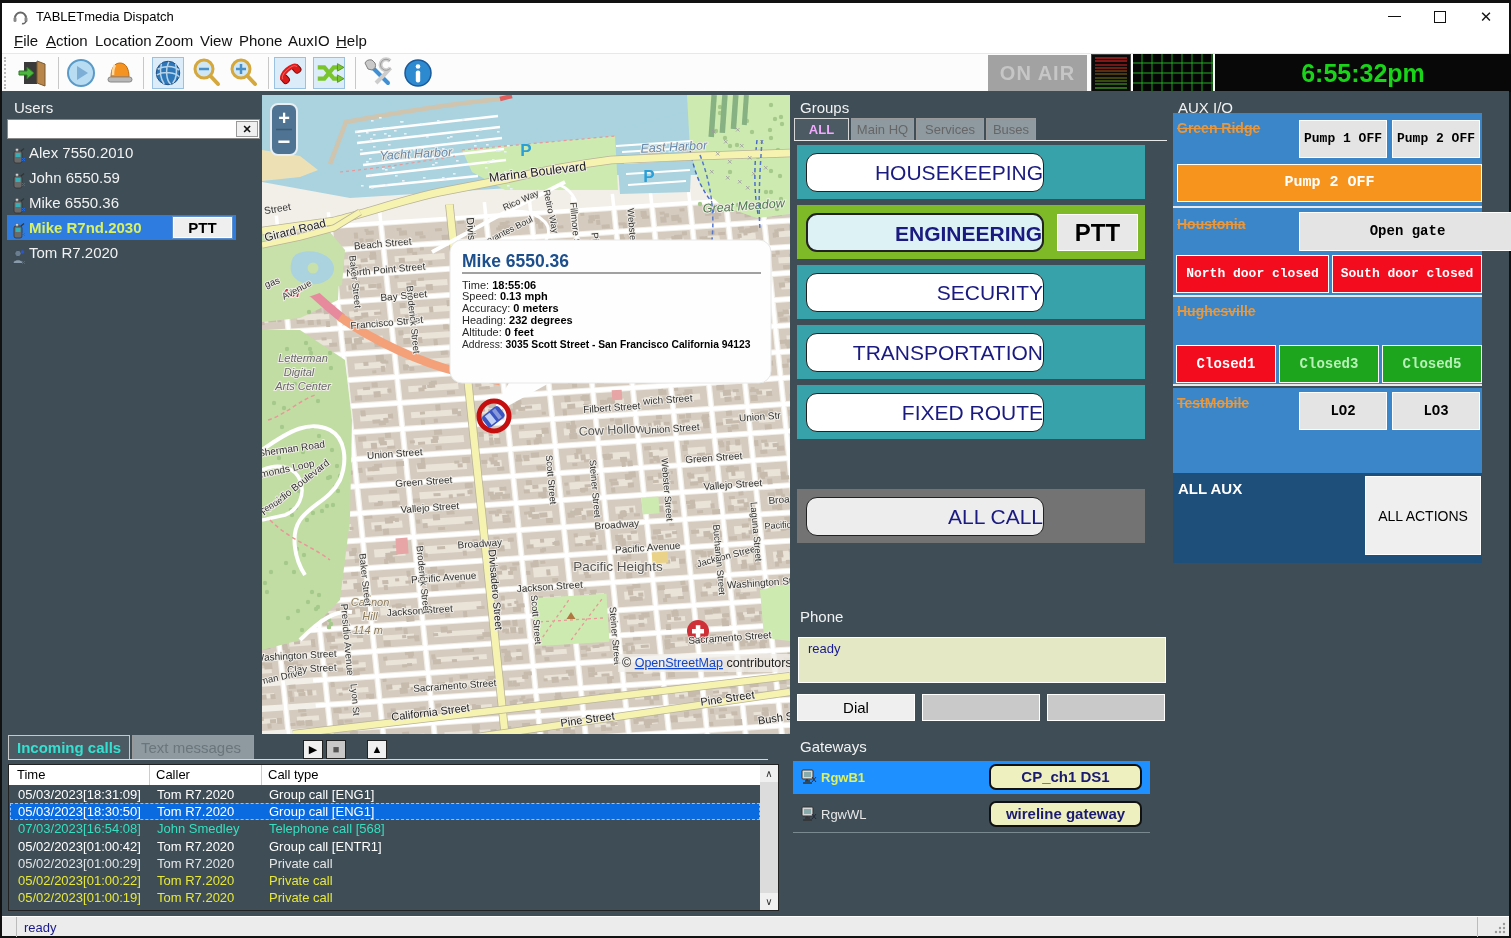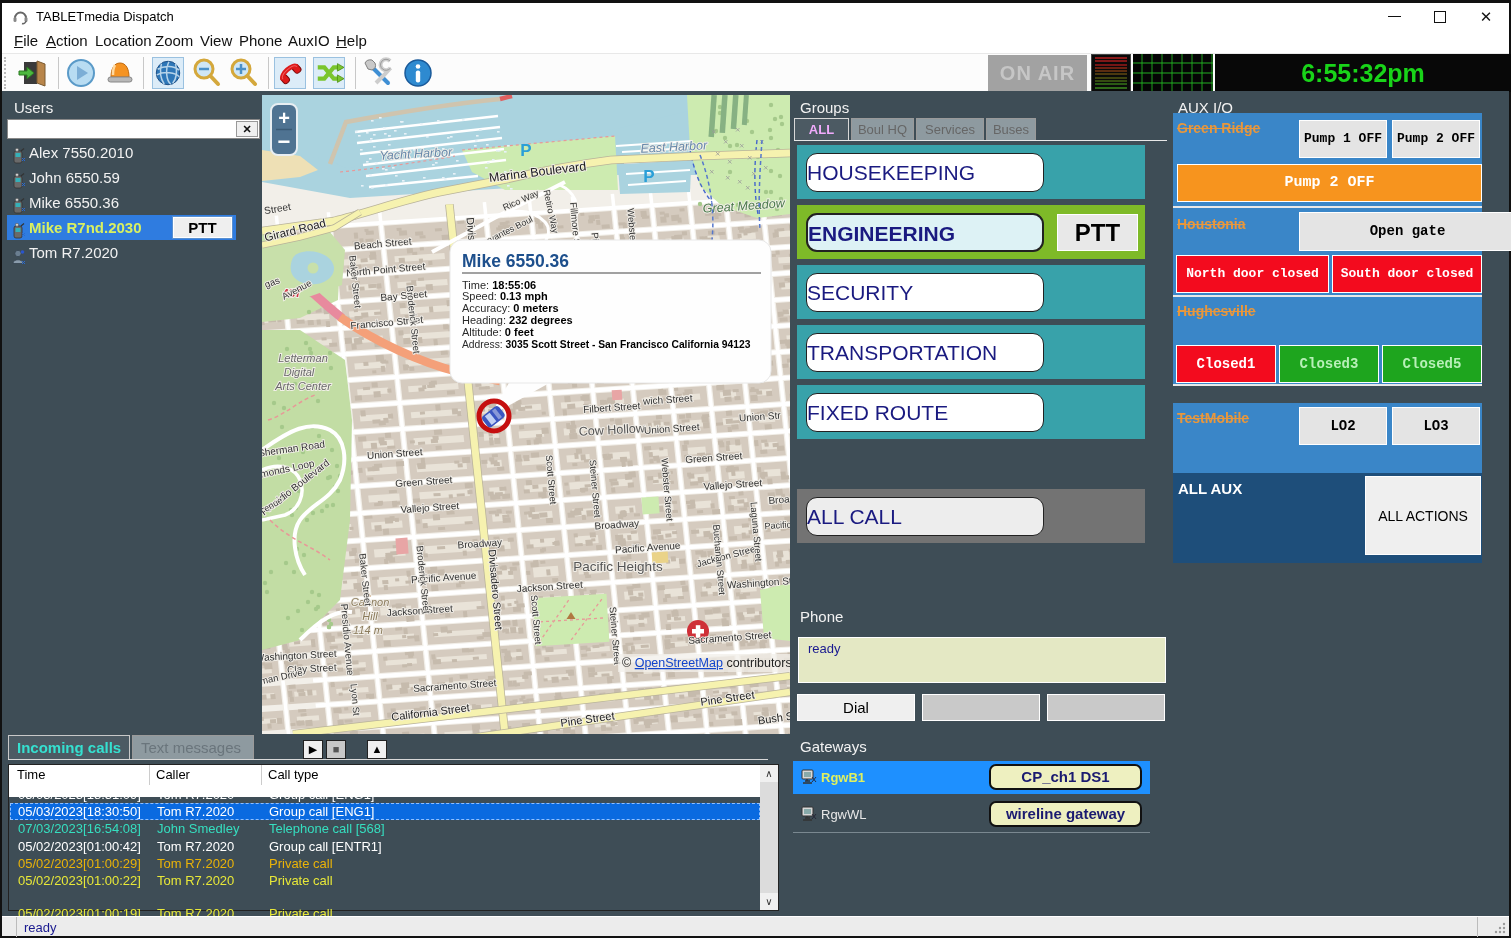--- a/index.html
+++ b/index.html
@@ -23,21 +23,21 @@
 
 .searchbox{position:absolute;left:1px;top:24px;width:253px;height:20px;background:#fff;border:1px solid #888}
 .xbtn{position:absolute;right:1px;top:1px;width:22px;height:16px;background:#f0f0f0;border:1px solid #999;color:#111;font-size:11px;font-weight:bold;text-align:center;line-height:15px}
 .urow{position:absolute;left:1px;height:25px;color:#f2f2f2;font-size:15px;line-height:25px}
 .usel{background:#2f7ce0;color:#d9f060;font-weight:bold;width:229px}
 .pttbtn{position:absolute;right:4px;top:2px;width:59px;height:21px;background:#efefef;border:1px solid #fff;outline:1px solid #5a90d0;color:#000;font-weight:bold;font-size:15px;text-align:center;line-height:20px}
 
 .gtab{position:absolute;top:0;height:22px;font-size:13px;text-align:center;line-height:22px;border:1px solid #9a9a9a;border-bottom:none;background:#8e9aa0;color:#666}
 .gtab.on{background:#4c5a63;color:#f0abfc;font-weight:bold;border-color:#d8d8d8}
 .grow{position:absolute;left:7px;width:348px;height:54px}
-.gbtn{position:absolute;left:9px;top:8px;width:238px;height:39px;background:#fff;border:1.5px solid #222;border-radius:11px;color:#1a1a80;font-size:21px;text-align:left;line-height:37px}
+.gbtn{position:absolute;left:9px;top:8px;width:238px;height:39px;background:#fff;border:1.5px solid #222;border-radius:11px;color:#1a1a80;font-size:21px;text-align:right;line-height:37px}
 .ptt2{position:absolute;right:7px;top:9px;width:81px;height:37px;background:#e8e8e8;border:1px solid #fff;color:#000;font-weight:bold;font-size:24px;text-align:center;line-height:35px}
 
 .auxsec{position:absolute;left:3px;background:#3a86c8;border-bottom:2px solid #e8e8e8}
 .auxlbl{position:absolute;left:4px;color:#e8973c;font-weight:bold;font-size:14px;text-decoration:line-through}
 .abtn{position:absolute;font-family:"Liberation Mono",monospace;font-weight:bold;text-align:center}
 .abtn.gray{background:#e4e4e4;border:1px solid #fff;color:#000}
 .abtn.orange{background:#f7941e;color:#fff;border:1px solid #fff}
 .abtn.red{background:#f30b1e;color:#fff;border:1px solid #fff}
 .abtn.green{background:#1ea51e;color:#b8f0b8;border:1px solid #fff}
 .abtn.coral{background:#f69a62;color:#fff;border:1px solid #fff}
@@ -2954,21 +2954,21 @@
       <rect x="271" y="104" width="26" height="51" rx="7" fill="#4f7392" stroke="#e8eef2" stroke-width="2"></rect>
       <line x1="276" y1="129.5" x2="292" y2="129.5" stroke="#3a5a75" stroke-width="1.5"></line>
       <text x="284" y="125" font-size="20" font-weight="bold" fill="#fff" text-anchor="middle">+</text>
       <text x="284" y="149" font-size="22" font-weight="bold" fill="#fff" text-anchor="middle">−</text>
     </g>
   </svg>
 
 <div class="abs" style="left:790px;top:95px;width:380px;height:500px">
  <div class="panel-title" style="position:absolute;left:10px;top:4px">Groups</div>
  <div class="gtab on" style="left:4px;width:55px;top:23px">ALL</div>
- <div class="gtab" style="left:61px;width:63px;top:23px">Boul HQ</div>
+ <div class="gtab" style="left:61px;width:63px;top:23px">Main HQ</div>
  <div class="gtab" style="left:126px;width:68px;top:23px">Services</div>
  <div class="gtab" style="left:196px;width:50px;top:23px">Buses</div>
  <div style="position:absolute;left:4px;top:45px;width:373px;height:1px;background:#e8e8e8"></div>
  <div class="grow" style="top:50px;background:#38a2aa">
       <div class="gbtn">HOUSEKEEPING</div>
     </div>
     <div class="grow" style="top:110px;background:#7eba28">
       <div class="gbtn" style="background:#ddf2f5;border-width:2px;font-weight:bold">ENGINEERING</div>
       <div class="ptt2">PTT</div>
     </div>
@@ -2999,21 +2999,21 @@
    <div class="abtn gray" style="left:126px;top:4px;width:217px;height:39px;font-size:14px;line-height:37px">Open gate</div>
    <div class="abtn red" style="left:3px;top:47px;width:153px;height:38px;font-size:13px;line-height:36px">North door closed</div>
       <div class="abtn red" style="left:159px;top:47px;width:150px;height:38px;font-size:13px;line-height:36px">South door closed</div>
  </div>
  <div class="auxsec" style="top:202px;width:309px;height:89px;left:0">
    <div class="auxlbl" style="top:6px">Hughesville</div>
    <div class="abtn red" style="left:3px;top:48px;width:100px;height:38px;font-size:14px;line-height:36px">Closed1</div>
       <div class="abtn green" style="left:106px;top:48px;width:100px;height:38px;font-size:14px;line-height:36px">Closed3</div>
       <div class="abtn green" style="left:209px;top:48px;width:100px;height:38px;font-size:14px;line-height:36px">Closed5</div>
  </div>
- <div class="auxsec" style="top:308px;width:309px;height:87px;left:0">
+ <div class="auxsec" style="top:293px;width:309px;height:87px;left:0">
    <div class="auxlbl" style="top:7px">TestMobile</div>
    <div class="abtn gray" style="left:126px;top:4px;width:88px;height:38px;font-size:14px;line-height:36px">LO2</div>
       <div class="abtn gray" style="left:219px;top:4px;width:88px;height:38px;font-size:14px;line-height:36px">LO3</div>
  </div>
  <div style="position:absolute;left:0;top:378px;width:309px;height:90px;background:#1e4e7a">
    <div style="position:absolute;left:5px;top:7px;color:#fff;font-weight:bold;font-size:15px">ALL AUX</div>
    <div style="position:absolute;right:1px;top:3px;width:116px;height:79px;background:#efefef;border:1px solid #fff;color:#000;font-size:14px;text-align:center;line-height:79px">ALL ACTIONS</div>
  </div>
 </div>
 
@@ -3047,21 +3047,21 @@
 </div>
 
 <div class="abs" style="left:6px;top:731px;width:780px;height:182px">
  <div class="ctab" style="left:2px;background:#4c5a63;color:#35e0d0;font-weight:bold;border:1px solid #c8c8c8;border-bottom:none;top:4px;height:24px">Incoming calls</div>
  <div class="ctab" style="left:126px;background:#8e9aa0;color:#6a757c;border:1px solid #9a9a9a;border-bottom:none;top:4px;height:24px">Text messages</div>
  <div style="position:absolute;left:2px;top:28px;width:760px;height:1px;background:#d8d8d8"></div>
  <div class="pbtn" style="left:297px">▶</div>
  <div class="pbtn" style="left:320px;background:#c8c8c8;color:#555">■</div>
  <div class="pbtn" style="left:361px">▲</div>
  <div style="position:absolute;left:2px;top:33px;width:771px;height:147px;background:#3e4d56;border:1px solid #222">
-   <div style="position:absolute;left:0;top:0;width:751px;height:32px;background:#fff;color:#000;font-size:13px">
+   <div style="position:absolute;left:0;top:0;width:751px;height:20px;background:#fff;color:#000;font-size:13px">
      <span class="cc1" style="top:2px">Time</span>
         <span class="cc2" style="top:2px">Caller</span>
         <span class="cc3" style="top:2px">Call type</span>
      <span style="position:absolute;left:140px;top:0;width:1px;height:20px;background:#ccc"></span>
      <span style="position:absolute;left:252px;top:0;width:1px;height:20px;background:#ccc"></span>
    </div>
    <div style="position:absolute;left:0;top:21px;width:751px;height:125px">
         <div class="callrow" style="top:0px;color:#fff;">
           <span class="cc1">05/03/2023[18:31:09]</span>
           <span class="cc2">Tom R7.2020</span>
@@ -3075,31 +3075,31 @@
         <div class="callrow" style="top:34.4px;color:#35dfc0;">
           <span class="cc1">07/03/2023[16:54:08]</span>
           <span class="cc2">John Smedley</span>
           <span class="cc3">Telephone call [568]</span>
         </div>
         <div class="callrow" style="top:51.599999999999994px;color:#fff;">
           <span class="cc1">05/02/2023[01:00:42]</span>
           <span class="cc2">Tom R7.2020</span>
           <span class="cc3">Group call [ENTR1]</span>
         </div>
-        <div class="callrow" style="top:68.8px;color:#eab308;padding-left:22px;">
+        <div class="callrow" style="top:68.8px;color:#e5e5e5;padding-left:22px;">
           <span class="cc1">05/02/2023[01:00:29]</span>
           <span class="cc2">Tom R7.2020</span>
           <span class="cc3">Private call</span>
         </div>
         <div class="callrow" style="top:86.0px;color:#e8e838;">
           <span class="cc1">05/02/2023[01:00:22]</span>
           <span class="cc2">Tom R7.2020</span>
           <span class="cc3">Private call</span>
         </div>
-        <div class="callrow" style="top:103.2px;color:#e8e838;margin-top:16px;">
+        <div class="callrow" style="top:103.2px;color:#e8e838;">
           <span class="cc1">05/02/2023[01:00:19]</span>
           <span class="cc2">Tom R7.2020</span>
           <span class="cc3">Private call</span>
         </div>
       </div>
    <div style="position:absolute;right:0;top:0;width:18px;height:145px;background:#dcdcdc">
      <div style="position:absolute;top:0;width:18px;height:17px;background:#f0f0f0;color:#333;font-size:10px;text-align:center;line-height:17px">∧</div>
      <div style="position:absolute;bottom:0;width:18px;height:17px;background:#f0f0f0;color:#333;font-size:10px;text-align:center;line-height:17px">∨</div>
    </div>
  </div>

